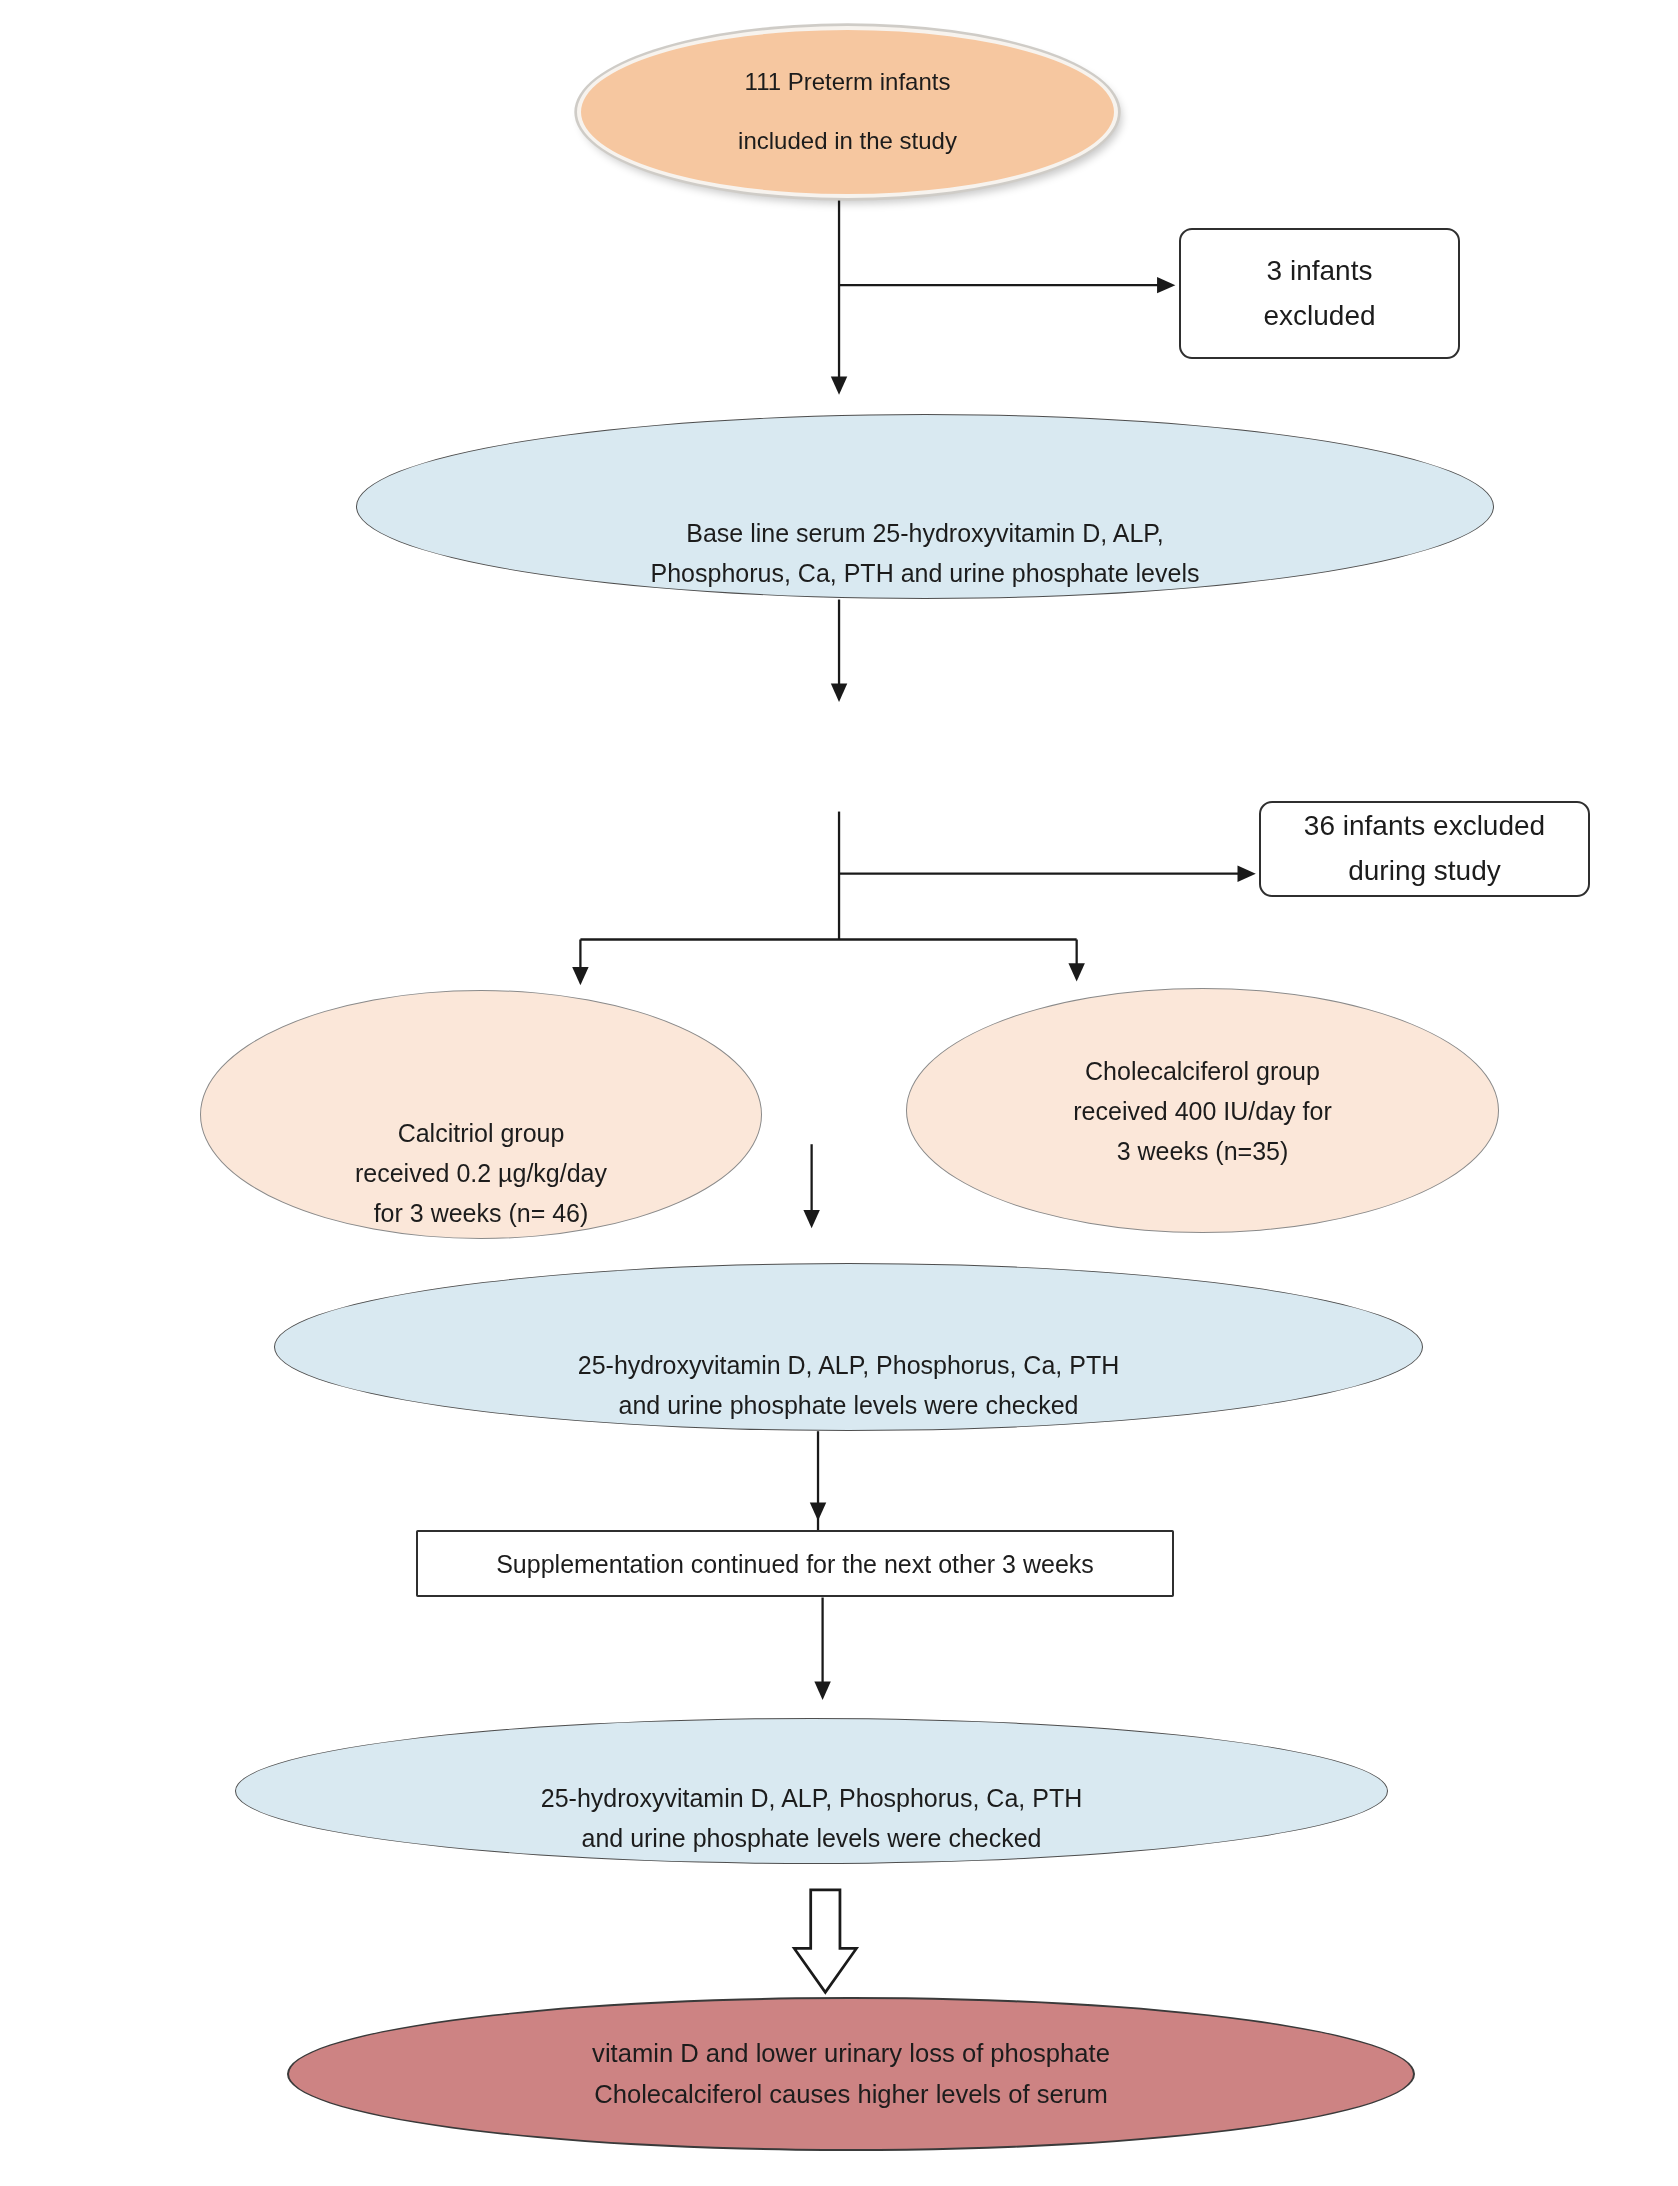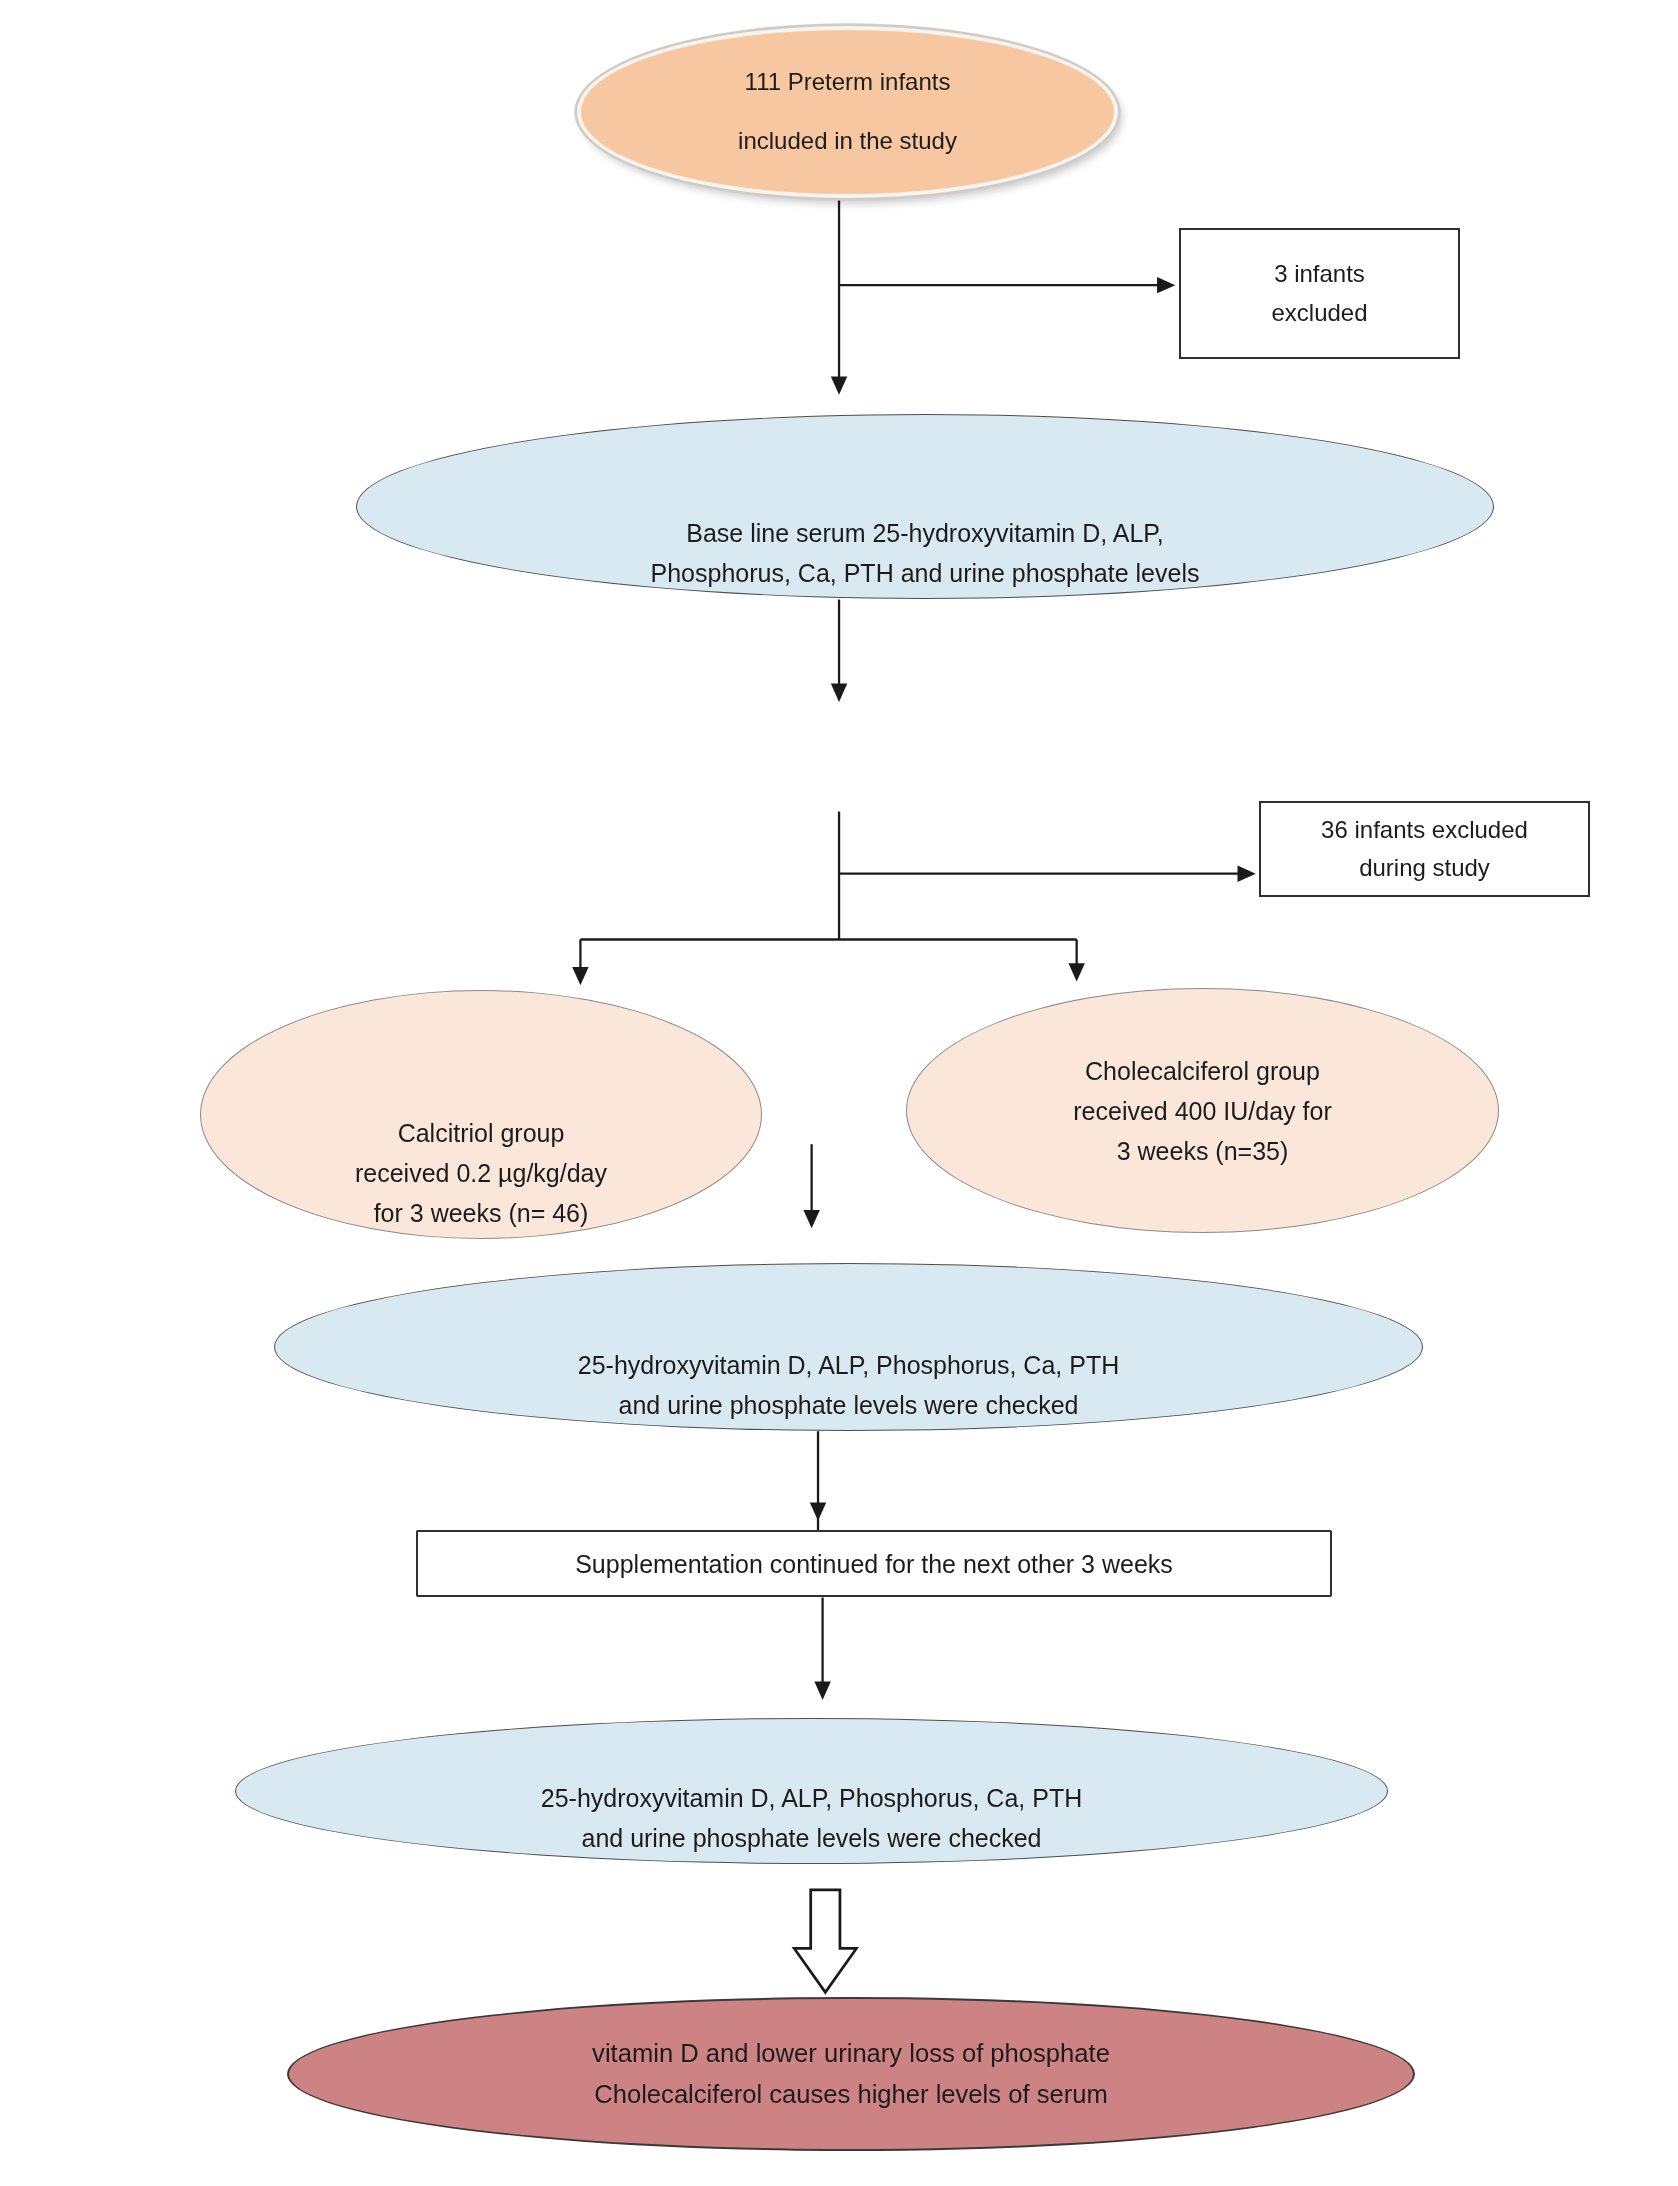--- a/index.html
+++ b/index.html
@@ -68,38 +68,38 @@
     border: 1.8px solid #8a8a8a;
   }
   .rose-ellipse {
     background: #cd8383;
     border: 2.7px solid #3a3a3a;
     font-size: 25.6px;
   }
   .excl-box {
     background: #ffffff;
     border: 2.3px solid #2f2f2f;
-    border-radius: 0;
-    font-size: 24px;
+    border-radius: 13px;
+    font-size: 28px;
   }
   .plain-rect {
     background: #ffffff;
     border: 2.3px solid #2f2f2f;
     border-radius: 1.8px;
   }
   
   #node-start          { left: 577px;  top: 25.6px;   width: 541px;  height: 172px; }
   #node-excluded-3     { left: 1179px; top: 228px;  width: 281px;  height: 131px; }
   #node-baseline       { left: 356px;  top: 414px;  width: 1138px; height: 185px; }
   #node-randomized     { left: 403px;  top: 716px;  width: 863px;  height: 93px; }
   #node-excluded-36    { left: 1259px; top: 801px;  width: 331px;  height: 96px; }
   #node-calcitriol     { left: 200px;  top: 990px; width: 562px;  height: 249px; justify-content: flex-end; }
   #node-cholecalciferol{ left: 906px;  top: 988px; width: 593px;  height: 245px; }
   #node-check-1        { left: 274px;  top: 1263px; width: 1149px; height: 168px; }
-  #node-supplementation{ left: 416px;  top: 1530px; width: 916px;  height: 67px;  }
+  #node-supplementation{ left: 416px;  top: 1530px; width: 758px;  height: 67px;  }
   #node-check-2        { left: 235px;  top: 1718px; width: 1153px; height: 146px; }
   #node-conclusion     { left: 287px;  top: 1997px; width: 1128px; height: 154px; }
 </style>
 </head>
 <body>
 
 <div id="canvas">
 
   <svg id="connectors" width="1679" height="2187" viewBox="0 0 1837 2393">
 

